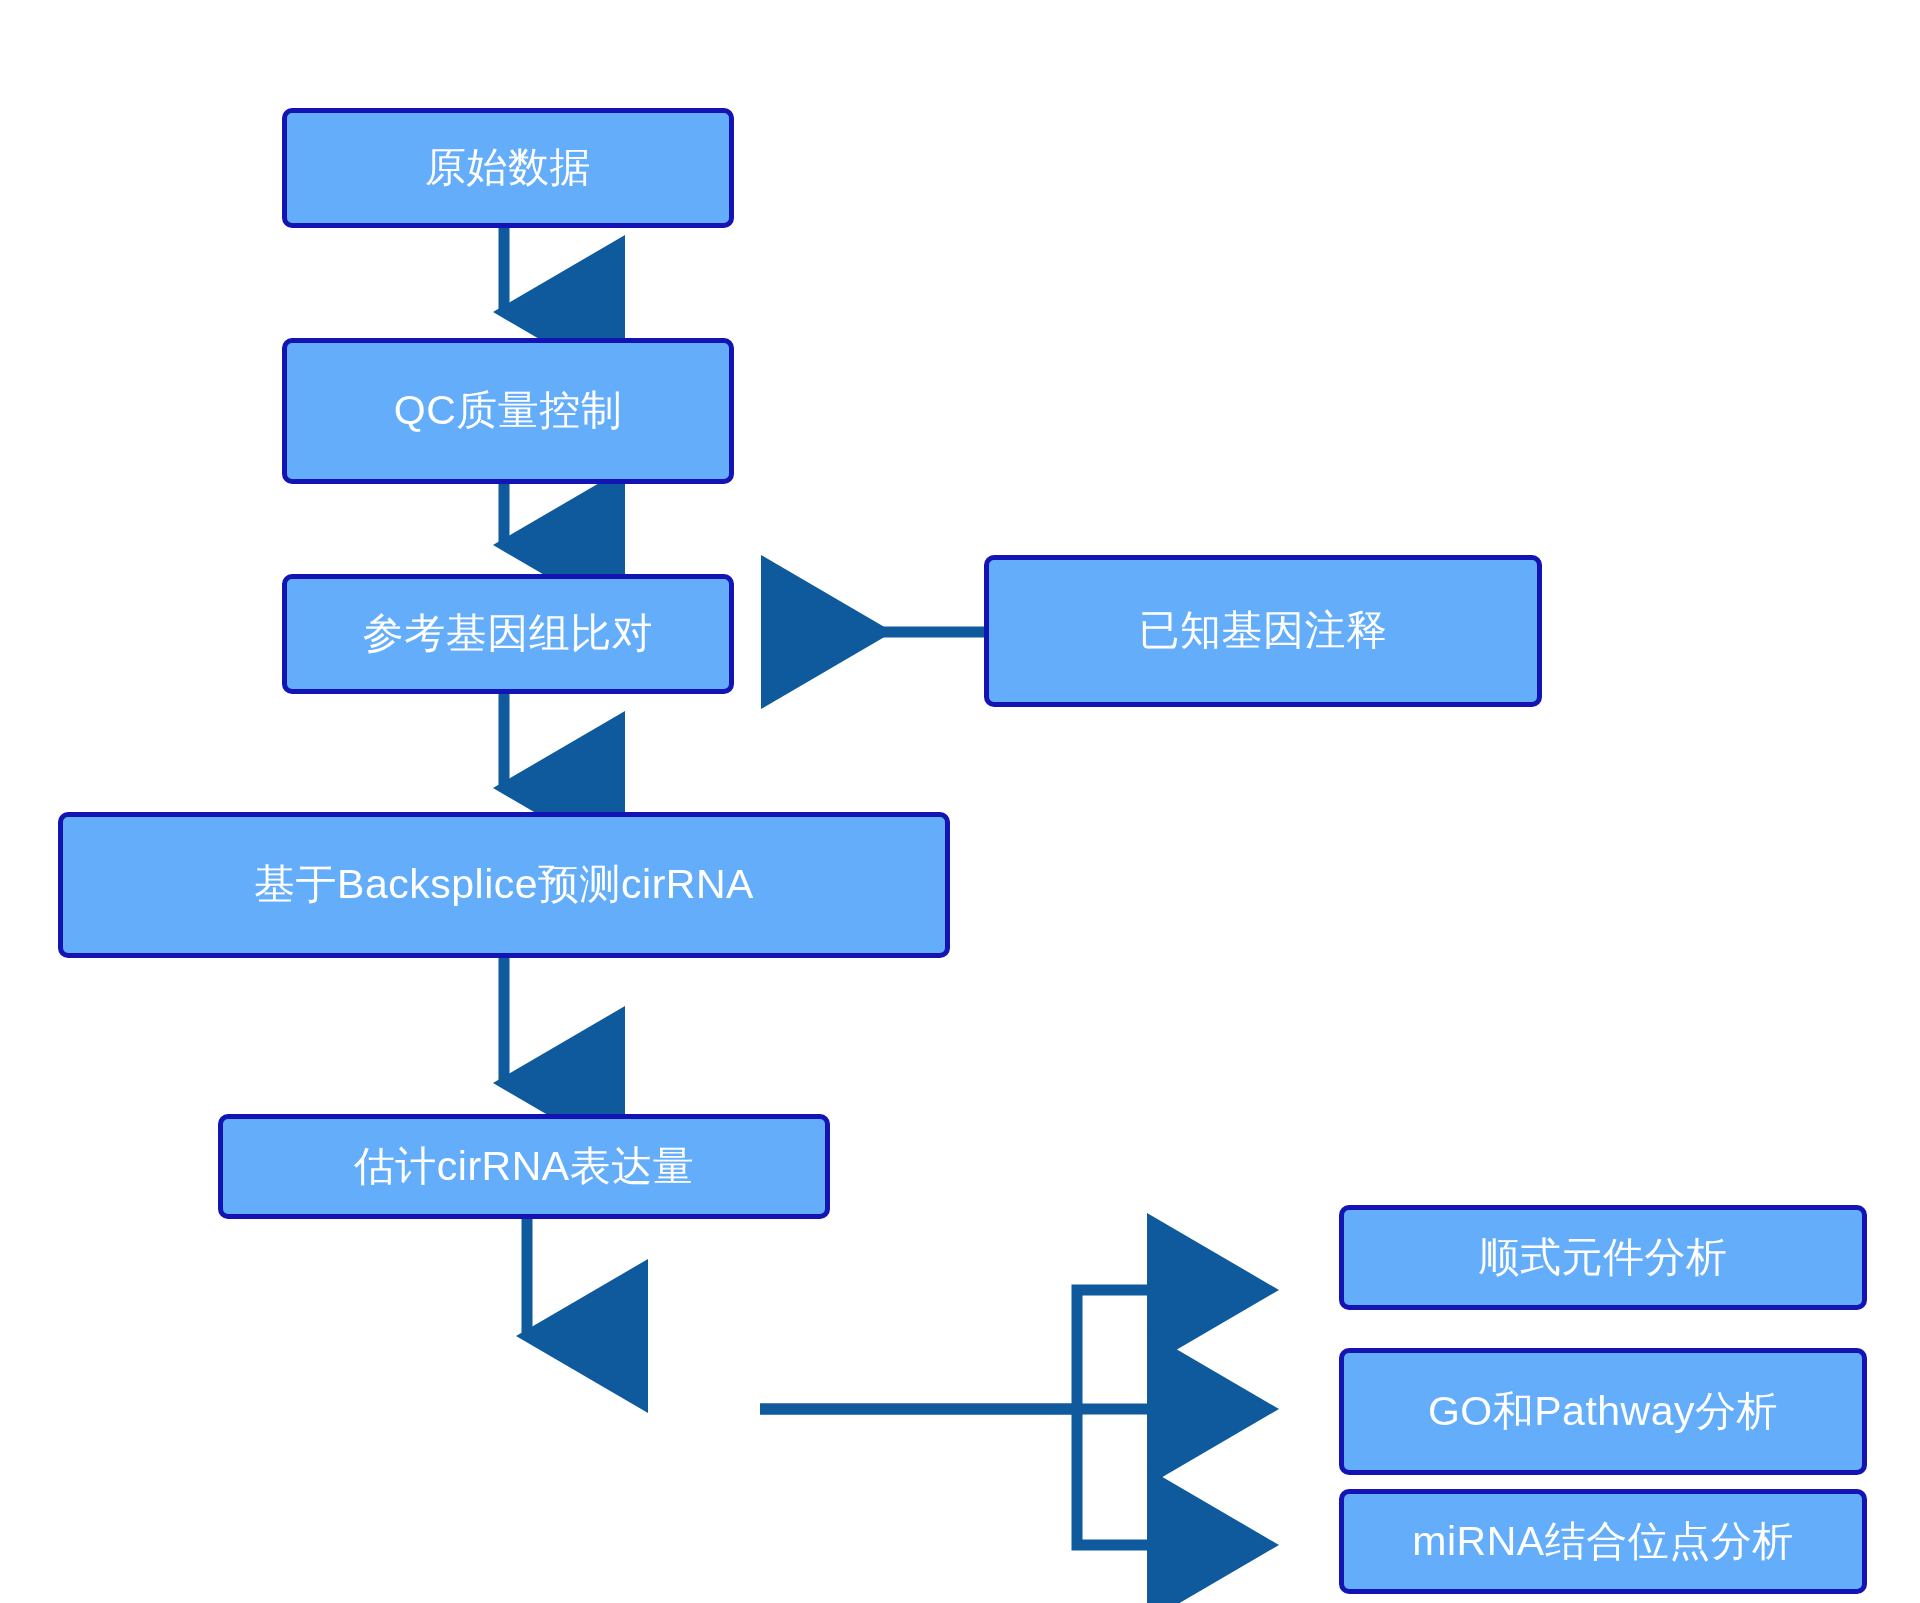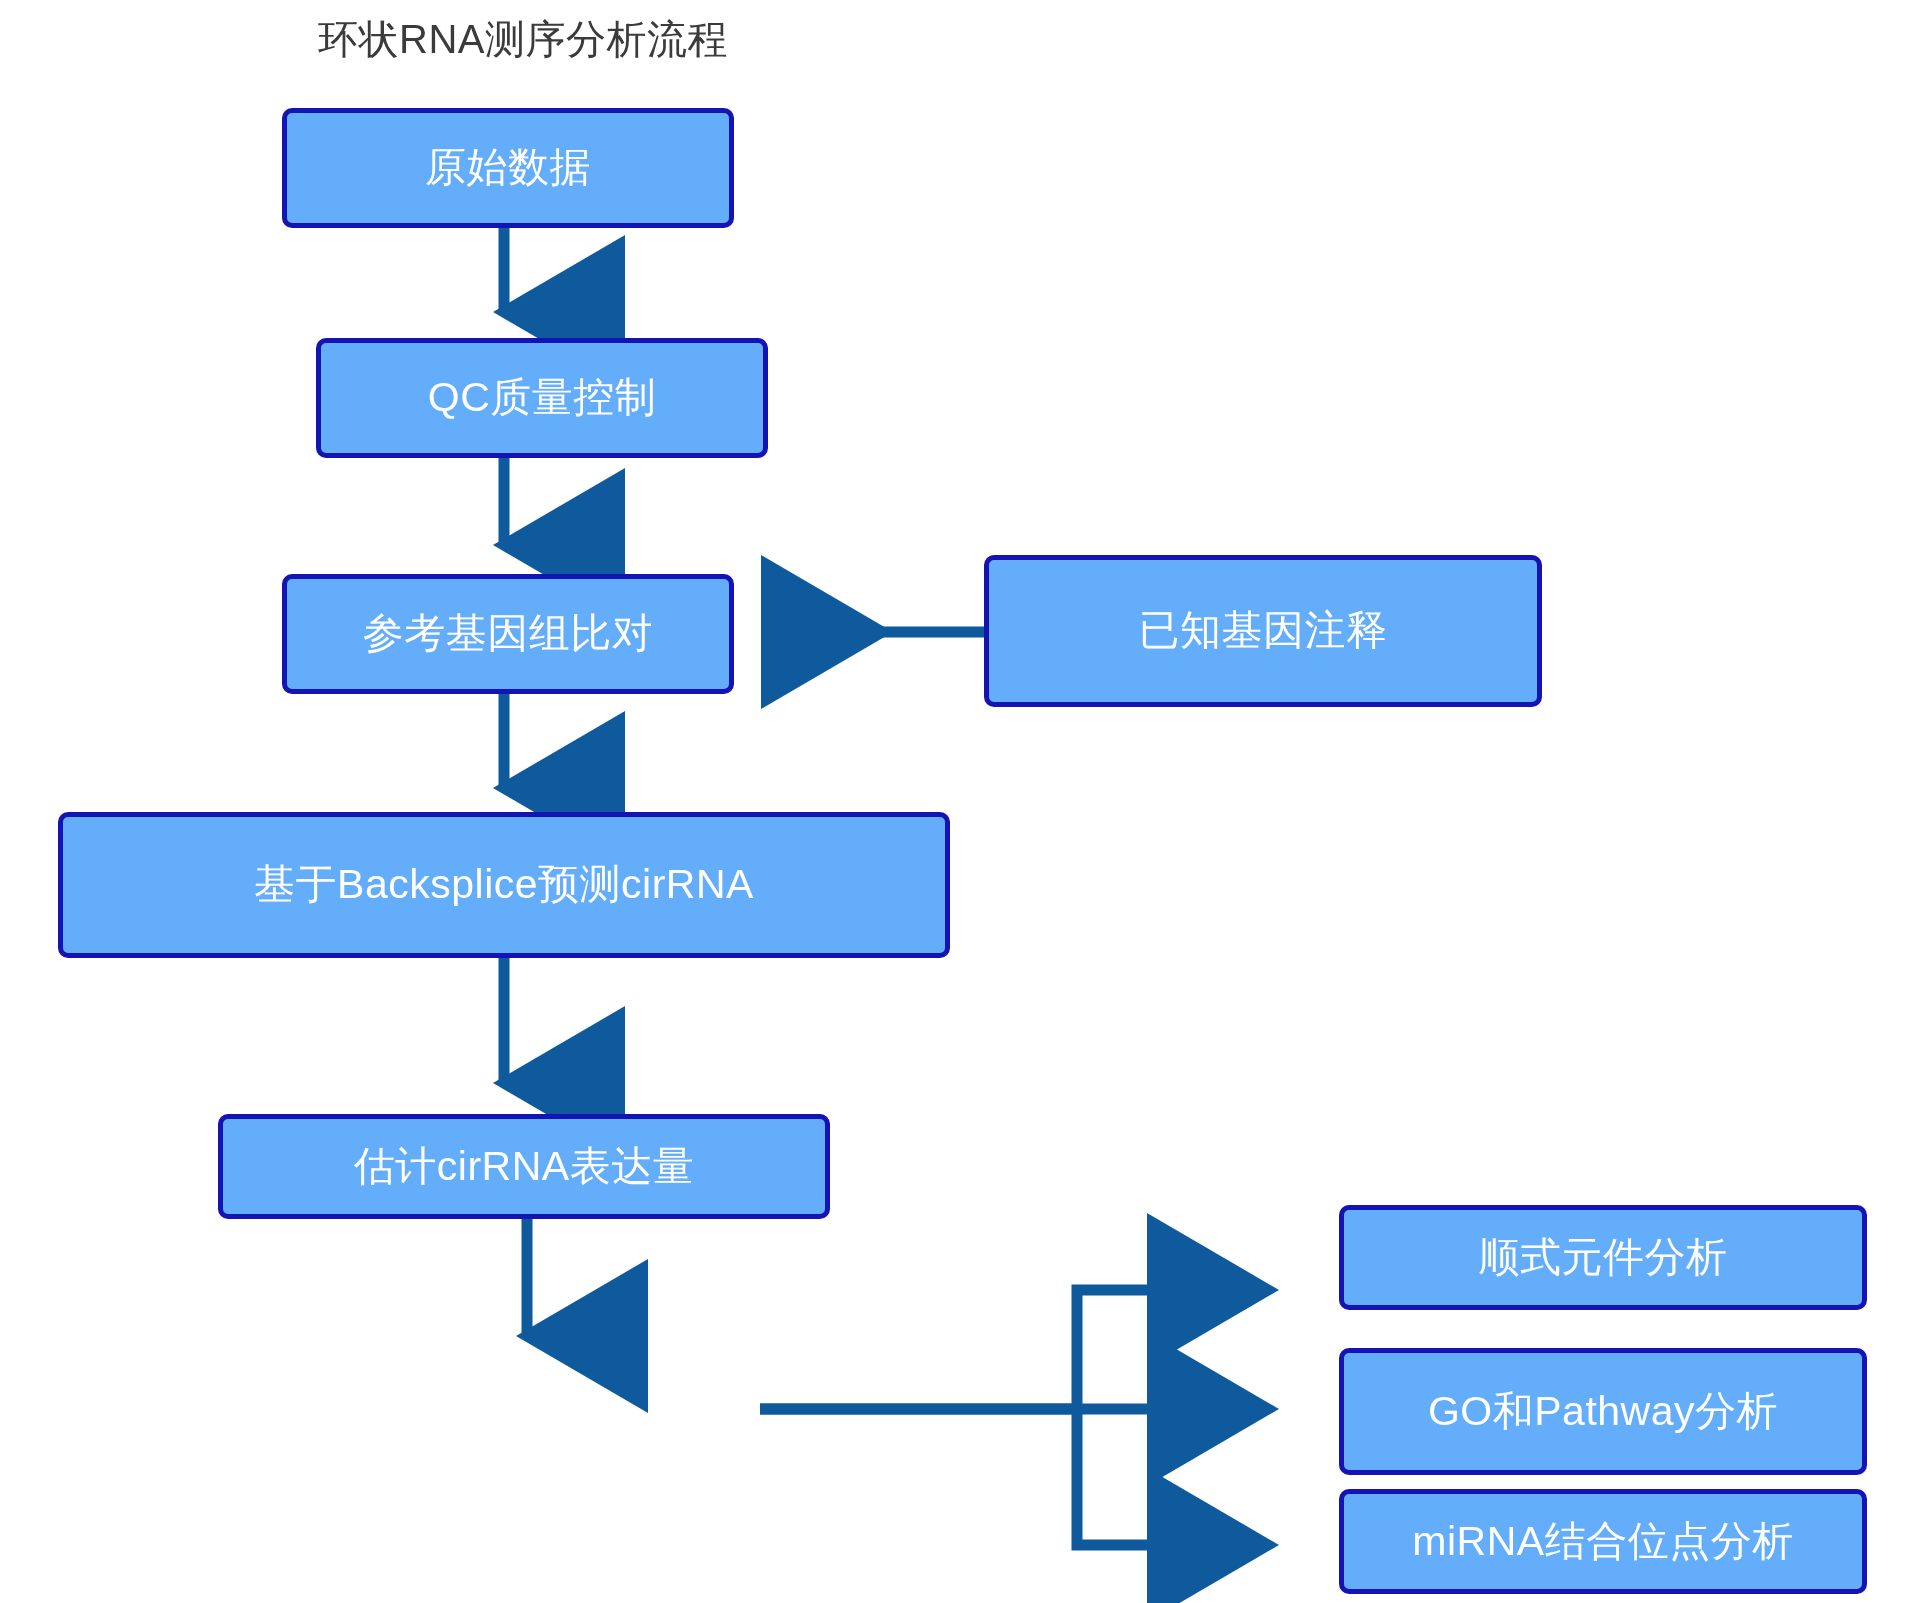--- a/index.html
+++ b/index.html
@@ -34,21 +34,20 @@
     font-weight:400;
     white-space:nowrap;
     letter-spacing:0.5px;
   }
 </style>
 </head>
 <body>
 
 <div id="canvas">
 
-  <div id="page-title">环状RNA测序分析流程</div>
 
   <svg class="edges" viewBox="0 0 1920 1603" xmlns="http://www.w3.org/2000/svg">
     <defs>
       <marker id="ah-down" markerWidth="14" markerHeight="12" refX="7" refY="11" orient="auto" markerUnits="strokeWidth">
         <path d="M0,0 L14,0 L7,12 Z" fill="#0e5a9c"></path>
       </marker>
       <marker id="ah-left" markerWidth="12" markerHeight="14" refX="11" refY="7" orient="auto" markerUnits="strokeWidth">
         <path d="M12,0 L12,14 L0,7 Z" fill="#0e5a9c"></path>
       </marker>
       <marker id="ah-right" markerWidth="12" markerHeight="14" refX="11" refY="7" orient="auto" markerUnits="strokeWidth">
@@ -88,21 +87,21 @@
     </g>
     <g>
       <path d="M1077,1409 L1077,1545 L1268,1545" fill="none" stroke="#0e5a9c" stroke-width="11" marker-end="url(#ah-right)"></path>
     </g>
   </svg>
 
   <div class="node" style="left:282px;top:108px;width:452px;height:120px;">
     <span>原始数据</span>
   </div>
 
-  <div class="node" style="left:282px;top:338px;width:452px;height:120px;margin-left:34px;">
+  <div class="node" style="left:282px;top:338px;width:452px;height:146px;">
     <span>QC质量控制</span>
   </div>
 
   <div class="node" style="left:282px;top:574px;width:452px;height:120px;">
     <span>参考基因组比对</span>
   </div>
 
   <div class="node" style="left:58px;top:812px;width:892px;height:146px;">
     <span>基于Backsplice预测cirRNA</span>
   </div>

